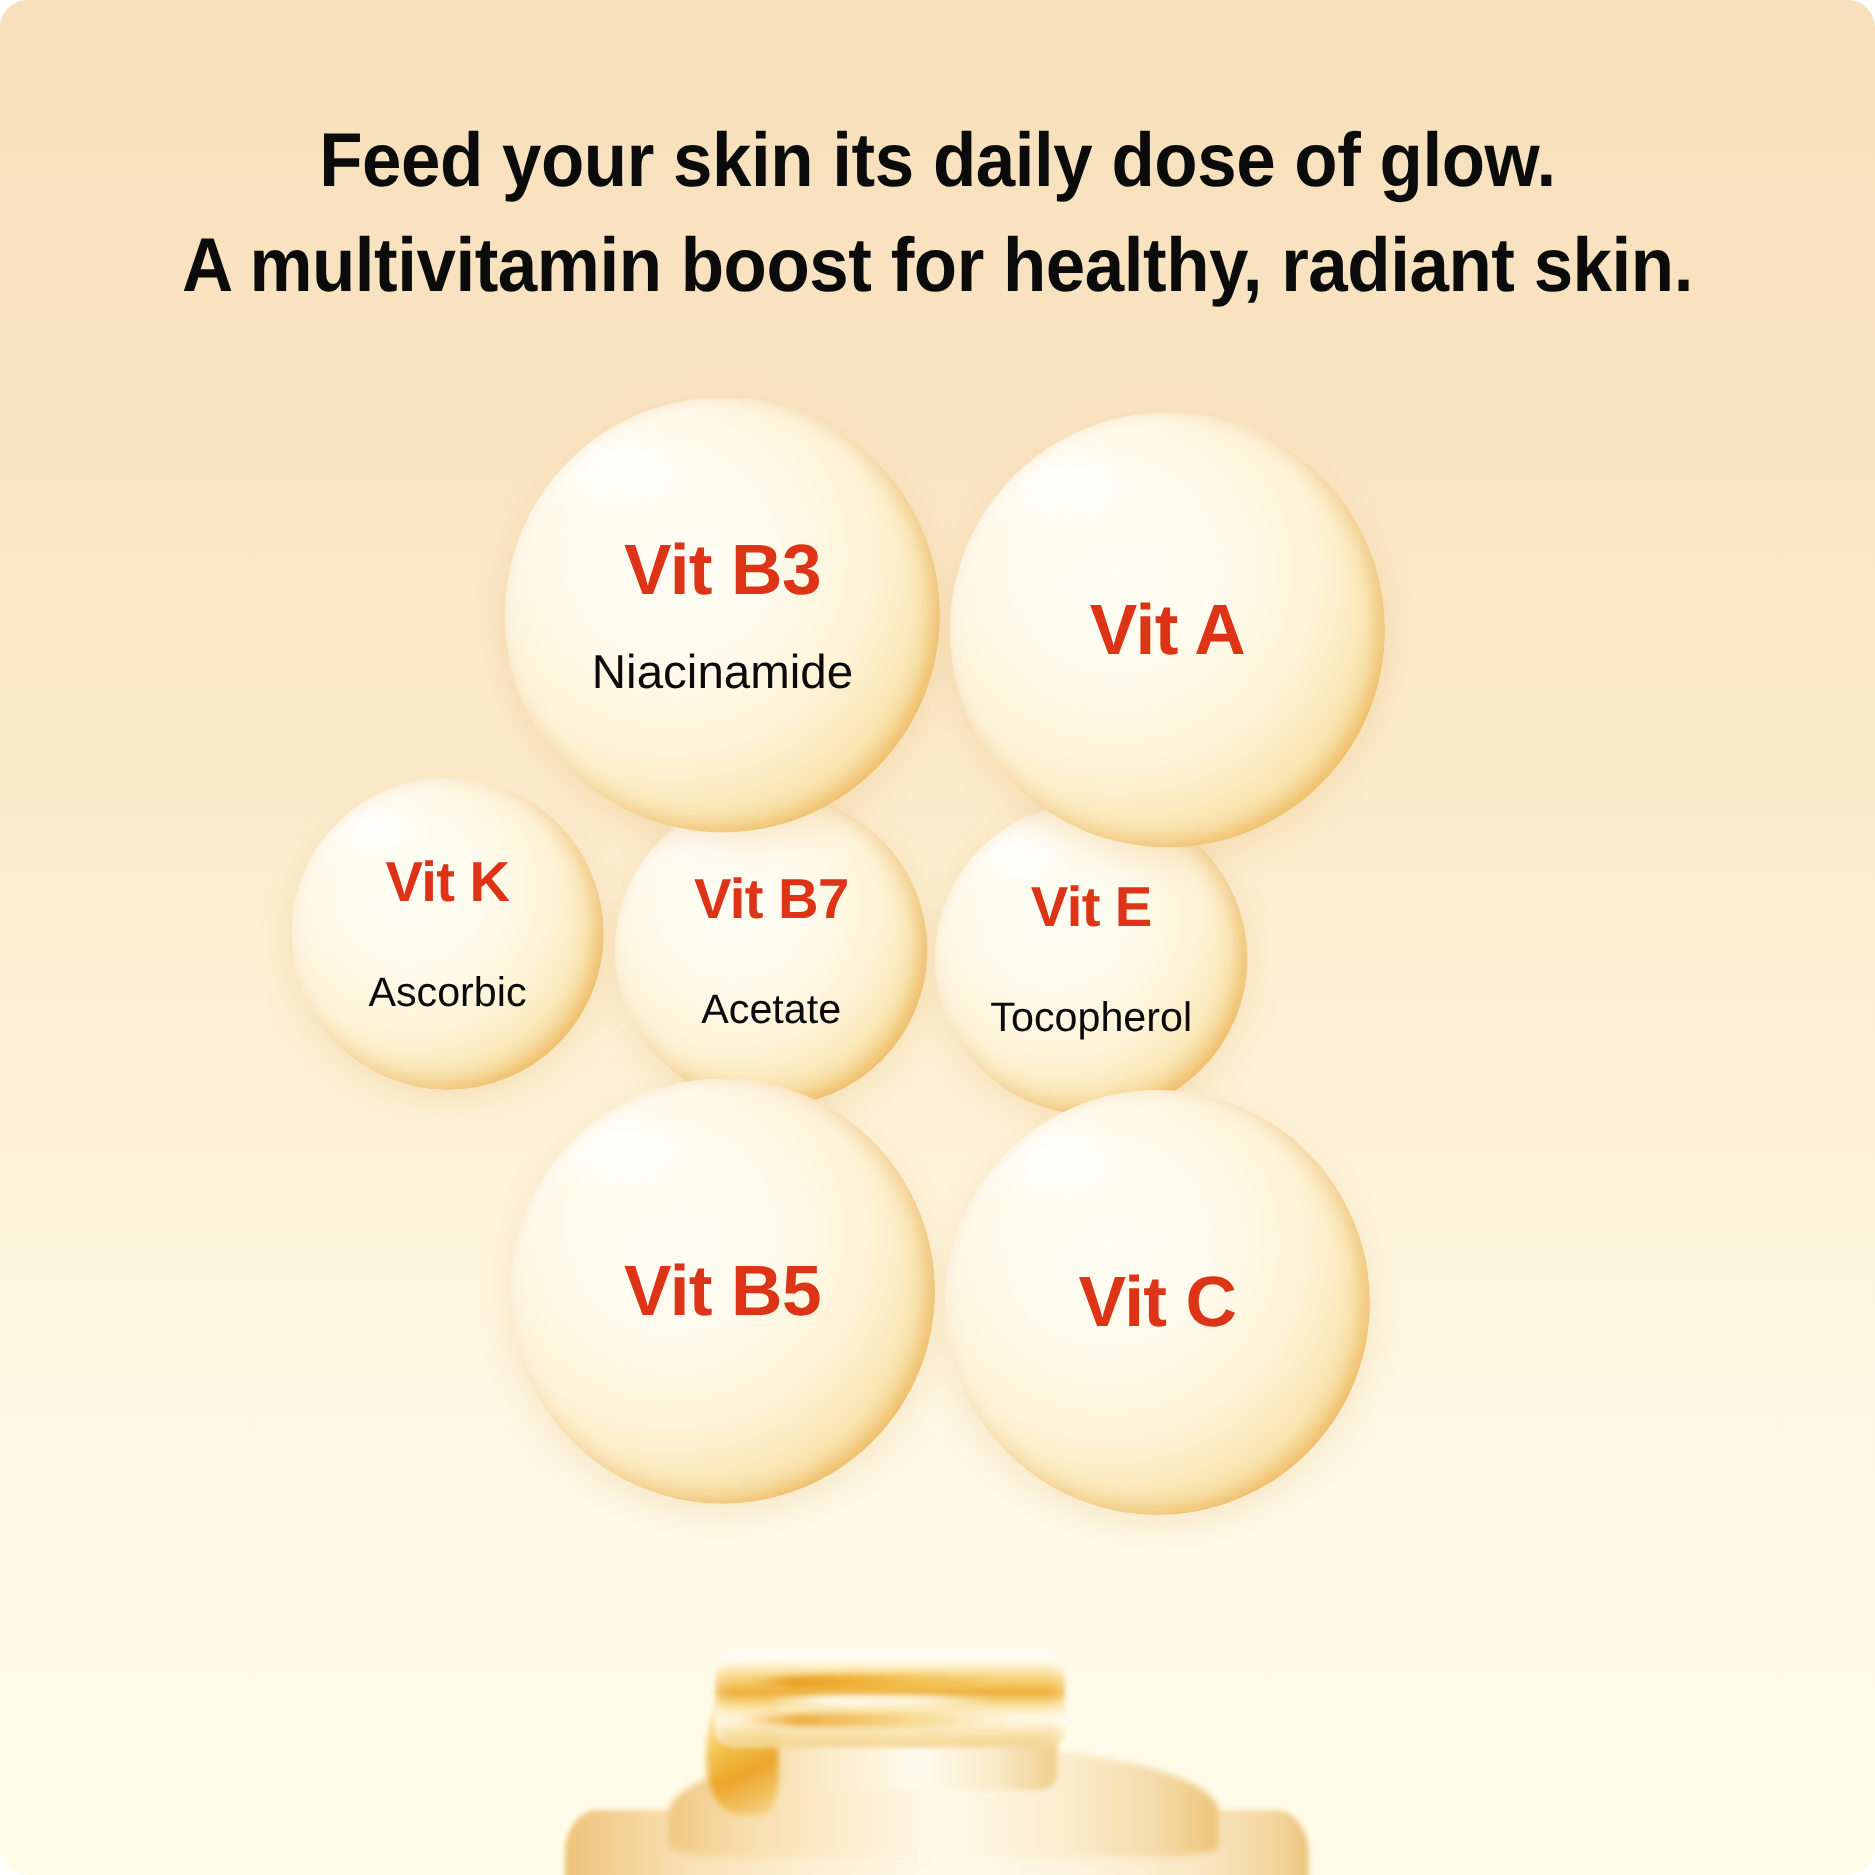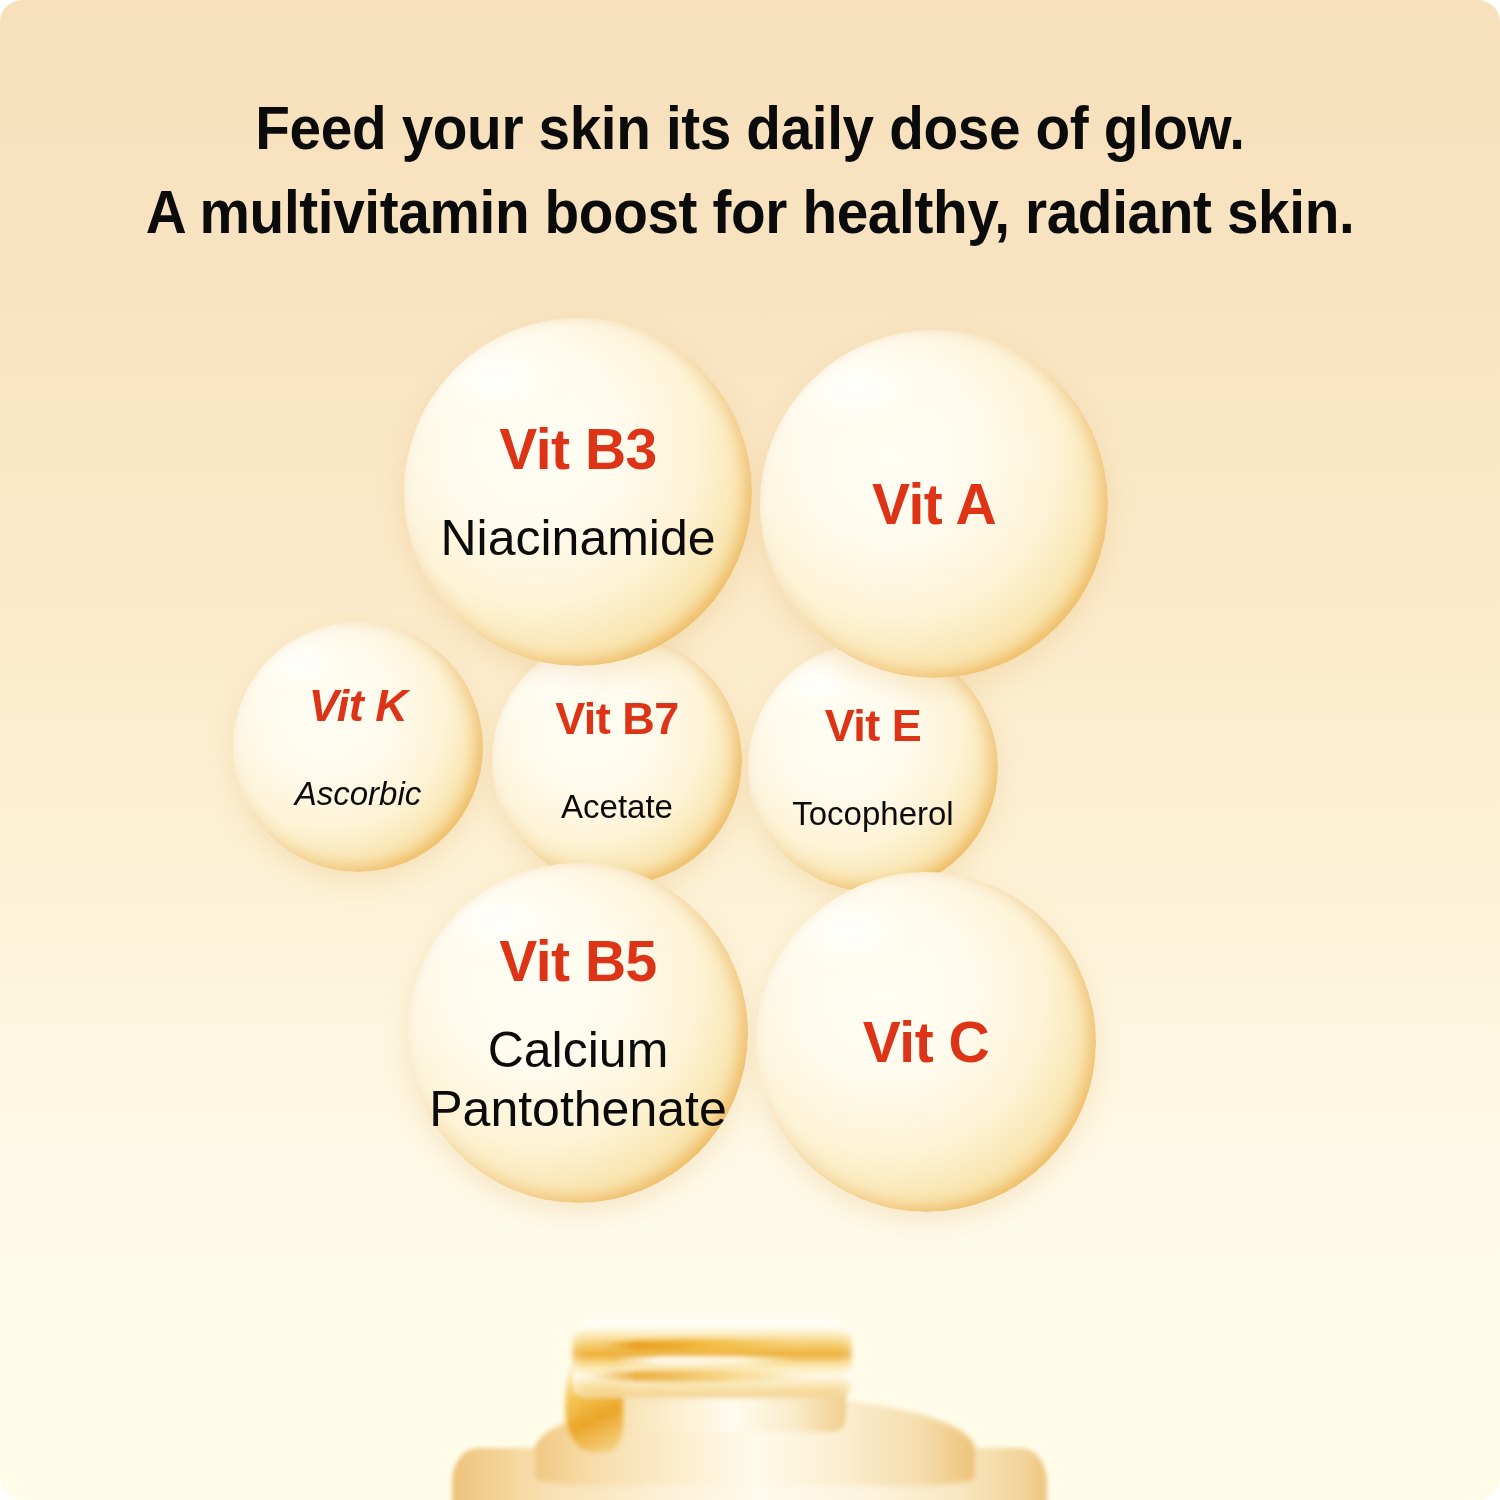--- a/index.html
+++ b/index.html
@@ -156,21 +156,21 @@
   }
   .vit-sub {
     color: #0b0b0b;
     font-family: "Liberation Sans", sans-serif;
     font-weight: normal;
     line-height: 1.17;
   }
 
   
   .bubble.lg .vit-name { font-size: 57px; }
-  .bubble.lg .vit-sub  { font-size: 50px; }
+  .bubble.lg .vit-sub  { font-size: 38px; }
   .bubble.sm .vit-name { font-size: 45px; }
   .bubble.sm .vit-sub  { font-size: 33px; margin-top: 16px; }
 
   
   #bottle {
     position: absolute;
     left: 430px;
     top: 1300px;
     width: 640px;
     height: 200px;
@@ -298,21 +298,21 @@
 <body>
 
 <div id="stage">
 
   <div class="headline">
     <span class="hl-line">Feed your skin its daily dose of glow.</span>
     <span class="hl-line">A multivitamin boost for healthy, radiant skin.</span>
   </div>
 
   <div id="cluster">
-      <div class="bubble sm" style="left: 233px; top: 622px; width: 250px; height: 250px; z-index: 1; font-style: italic;">
+      <div class="bubble sm" style="left: 233px; top: 622px; width: 250px; height: 250px; z-index: 1;">
         <div class="bubble-inner">
           <div class="vit-name">Vit K</div>
           <div class="vit-sub">Ascorbic</div>
         </div>
       </div>
       <div class="bubble sm" style="left: 492px; top: 635px; width: 250px; height: 250px; z-index: 1;">
         <div class="bubble-inner">
           <div class="vit-name">Vit B7</div>
           <div class="vit-sub">Acetate</div>
         </div>
@@ -330,21 +330,20 @@
         </div>
       </div>
       <div class="bubble lg" style="left: 760px; top: 330px; width: 348px; height: 348px; z-index: 2;">
         <div class="bubble-inner">
           <div class="vit-name">Vit A</div>
         </div>
       </div>
       <div class="bubble lg" style="left: 408px; top: 863px; width: 340px; height: 340px; z-index: 3;">
         <div class="bubble-inner">
           <div class="vit-name">Vit B5</div>
-          <div class="vit-sub">Calcium<br>Pantothenate</div>
         </div>
       </div>
       <div class="bubble lg" style="left: 756px; top: 872px; width: 340px; height: 340px; z-index: 3;">
         <div class="bubble-inner">
           <div class="vit-name">Vit C</div>
         </div>
       </div>
     </div>
 
   <div id="bottle">

